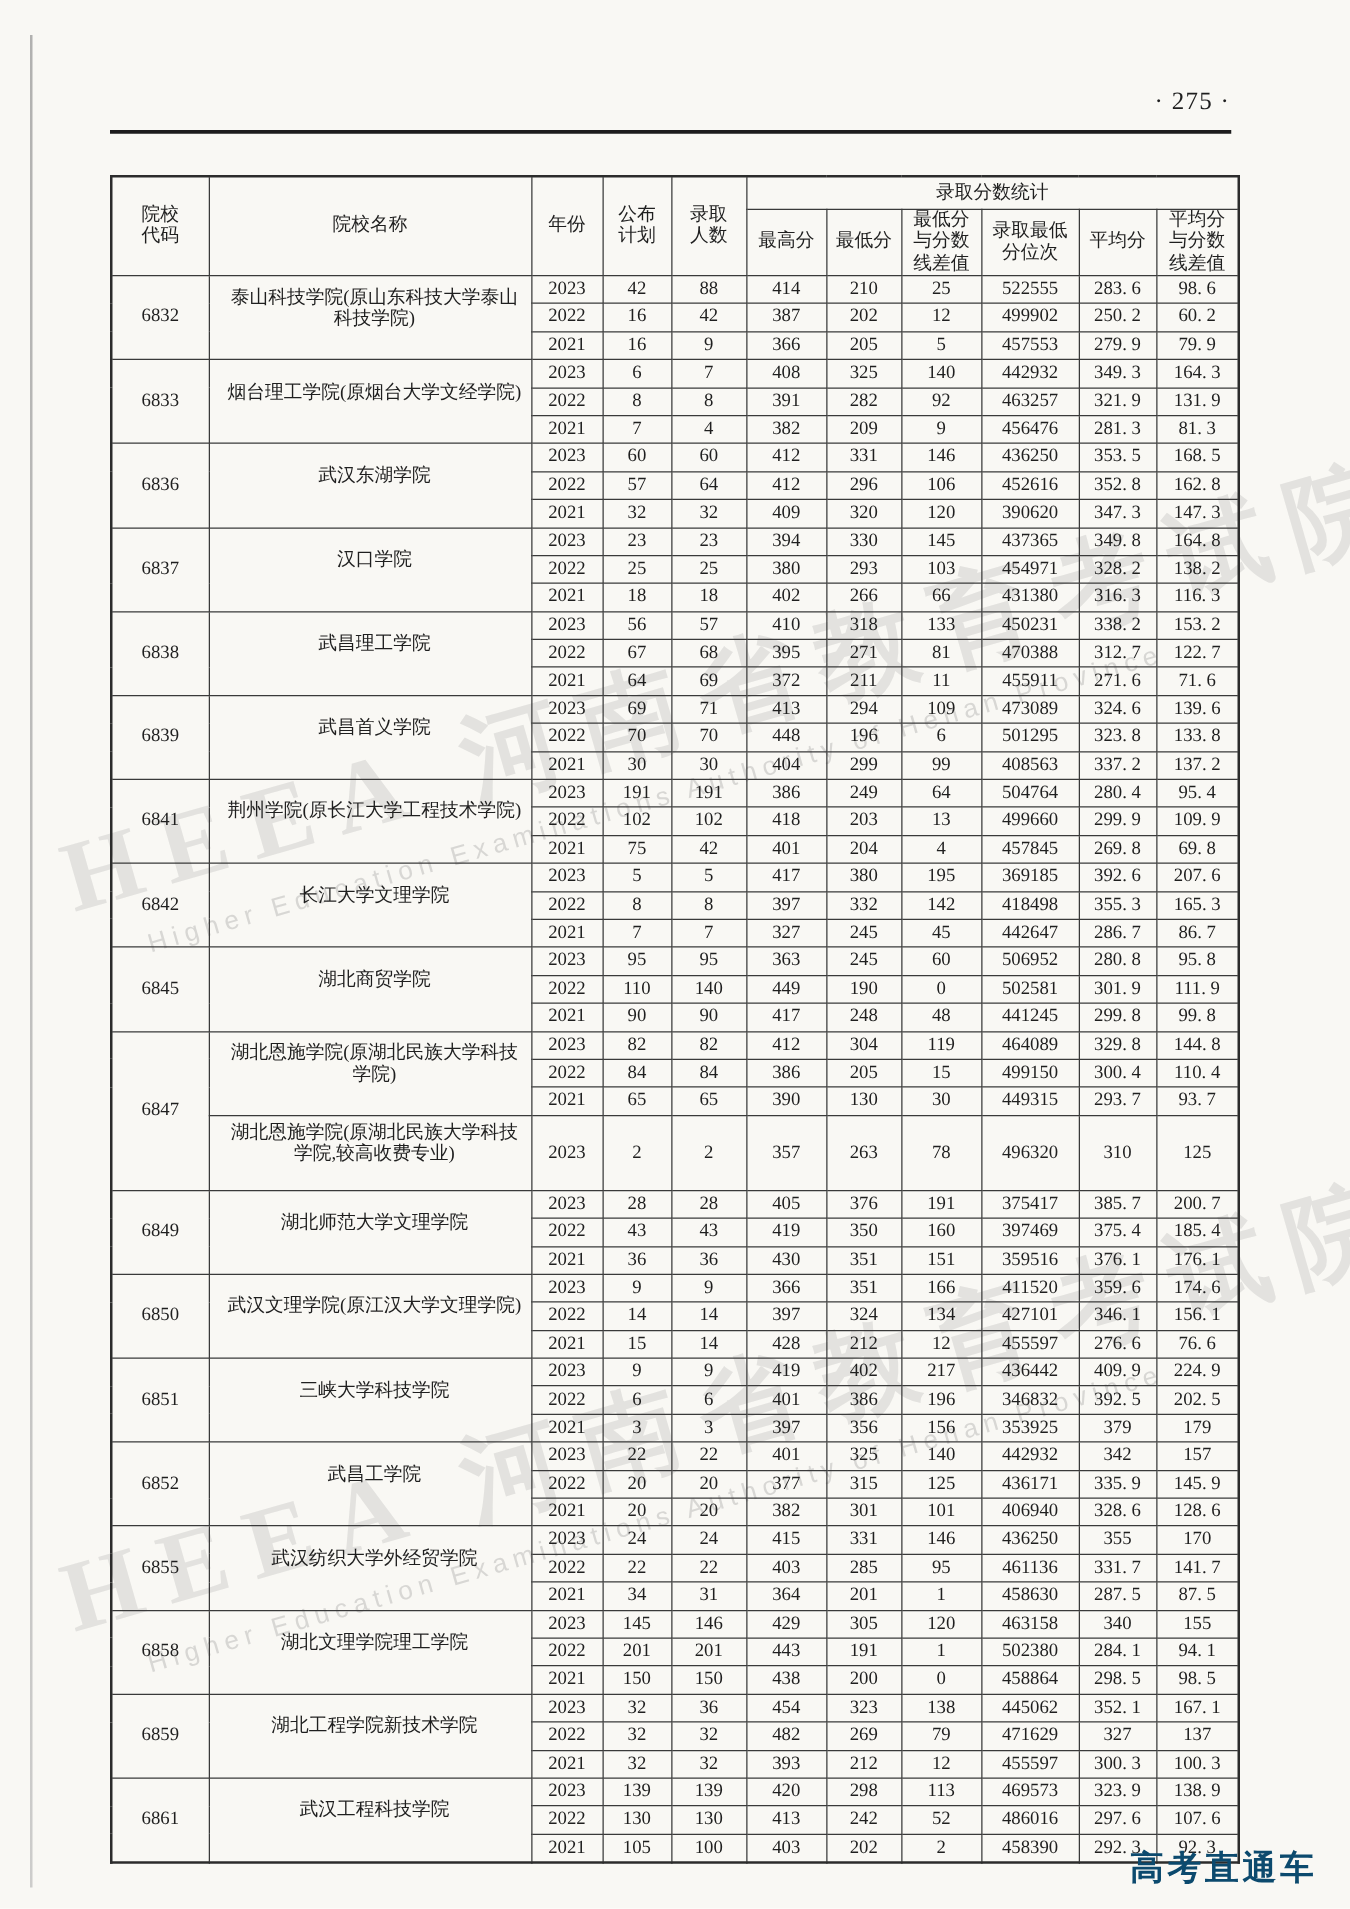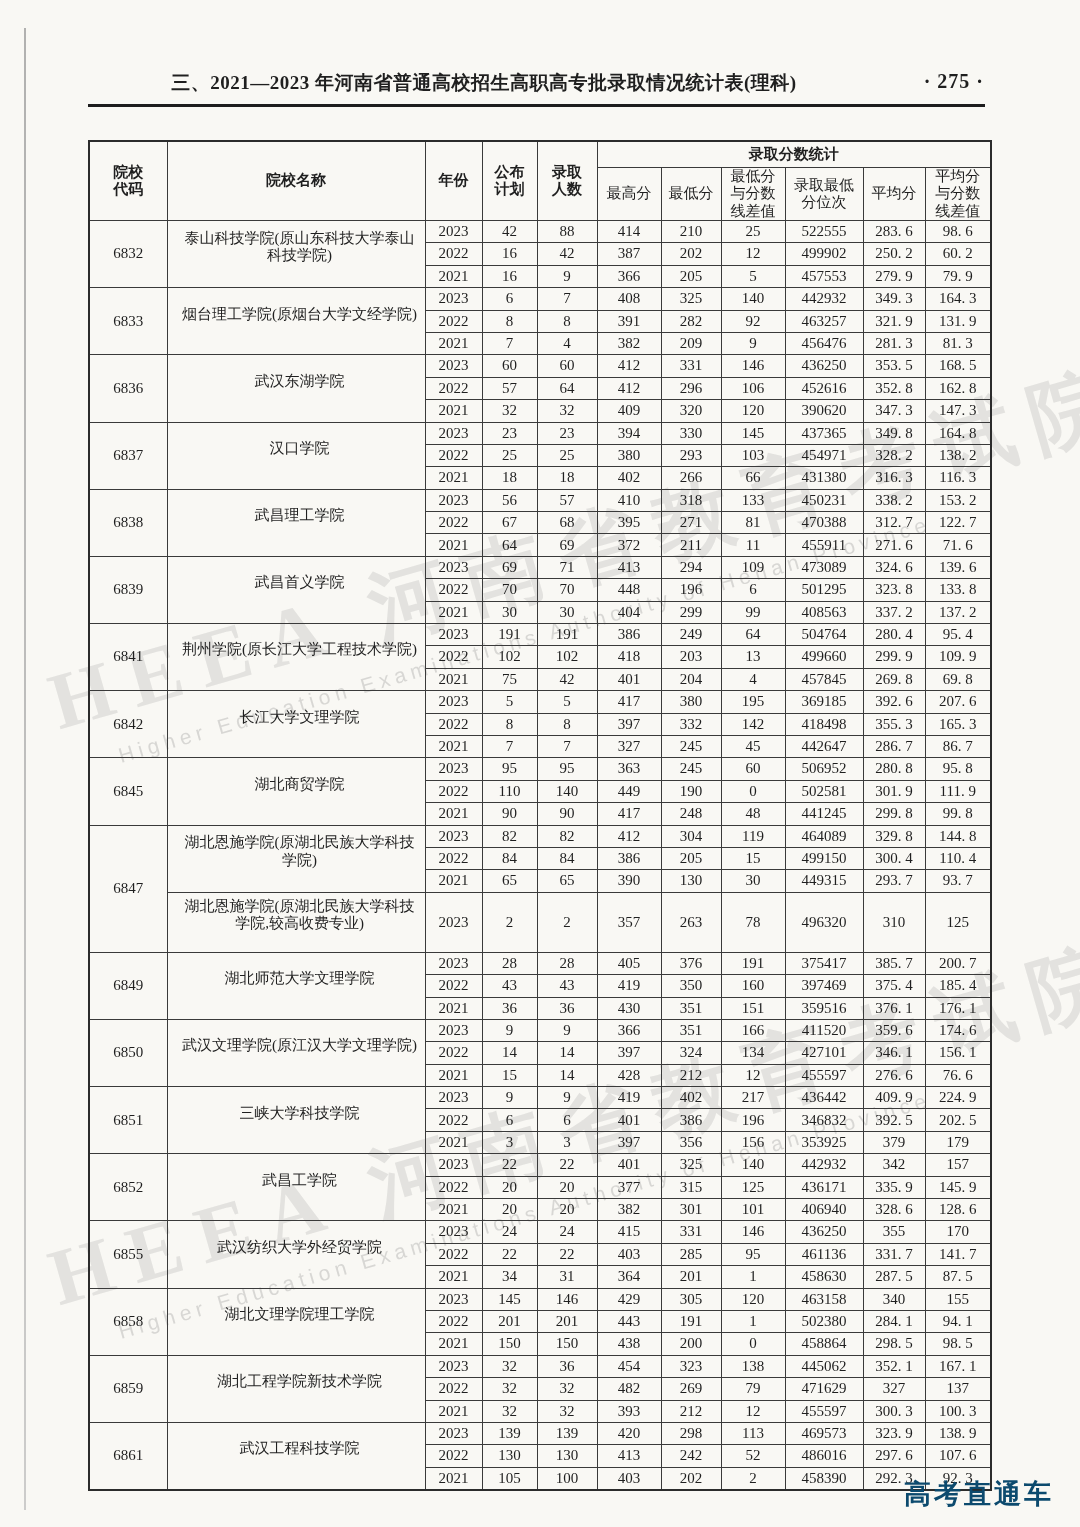--- a/index.html
+++ b/index.html
@@ -7,54 +7,53 @@
     position:relative; width:1080px; height:1527px;
     background:#f9f8f4; overflow:hidden;
     font-family:"Liberation Serif","DejaVu Serif",serif;
     color:#1f1f1f;
   }
   .spine{position:absolute; left:24px; top:28px; width:2px; height:1482px;
     background:linear-gradient(#8b8b8b,#b5b5b5); opacity:.65;}
   .header{position:absolute; left:88px; top:70px; width:902px; height:30px;}
   .title{position:absolute; left:0; right:110px; text-align:center;
     font-weight:bold; font-size:19px; letter-spacing:.5px; white-space:nowrap;}
-  .pagenum{position:absolute; right:6px; top:0; font-size:20px; letter-spacing:1px;font-weight:bold;}
+  .pagenum{position:absolute; right:6px; top:0; font-size:20px; letter-spacing:1px;}
   .rule{position:absolute; left:88px; top:104px; width:897px; height:3px; background:#1d1d1d;}
   
   .wm{position:absolute; left:-30px; width:1400px; transform:rotate(-16deg);
     transform-origin:left top; pointer-events:none; white-space:nowrap;}
   .wm1{top:672px;} .wm2{top:1248px;}
   .wm-big{font-size:80px; font-weight:bold; letter-spacing:18px;
     color:rgba(140,140,140,.20); padding-left:70px;}
   .wm-small{font-size:21px; letter-spacing:5px; color:rgba(145,145,145,.32);
     padding-left:120px; margin-top:2px; font-family:"Liberation Sans","DejaVu Sans",sans-serif;}
   
   table.grid{position:absolute; left:88px; top:140px; width:902px;
     border-collapse:collapse; table-layout:fixed; background:transparent;}
   .grid th,.grid td{border:1px solid #3a3a3a; text-align:center;
     font-size:15px; line-height:1.15; padding:0 2px; overflow:hidden;}
   .grid{border:2px solid #2c2c2c;}
-  .grid thead tr.band th{height:25px; font-weight:bold;}
+  .grid thead tr.band th{height:25px; font-weight:normal;}
   .grid thead tr.sub th{height:52px; font-weight:normal;}
   .grid thead th{font-weight:normal;}
   .pre{white-space:pre-line;}
   .grid tbody td{height:21.4px;}
   .grid tbody tr.tall td{height:45px;}
   .grid td.name{text-align:center; padding:0 4px 14px 11px; white-space:normal;}
   .footer-wm{position:absolute; right:26px; top:1476px; font-size:27px;
     font-weight:bold; color:#0c4a6e; letter-spacing:3px;}
 </style>
 </head>
 <body>
 
 <div class="page">
   <div class="spine"></div>
 
   <div class="header">
-    <div class="title">三、2021—2023 年河南省普通高校招生高职高专批录取情况统计表(理科)</div>
     <div class="pagenum">· 275 ·</div>
   </div>
   <div class="rule"></div>
 
   <div class="wm wm1">
     <div class="wm-big">HEEA 河南省教育考试院</div>
     <div class="wm-small">Higher Education Examinations Authority of Henan Province</div>
   </div>
   <div class="wm wm2">
     <div class="wm-big">HEEA 河南省教育考试院</div>

